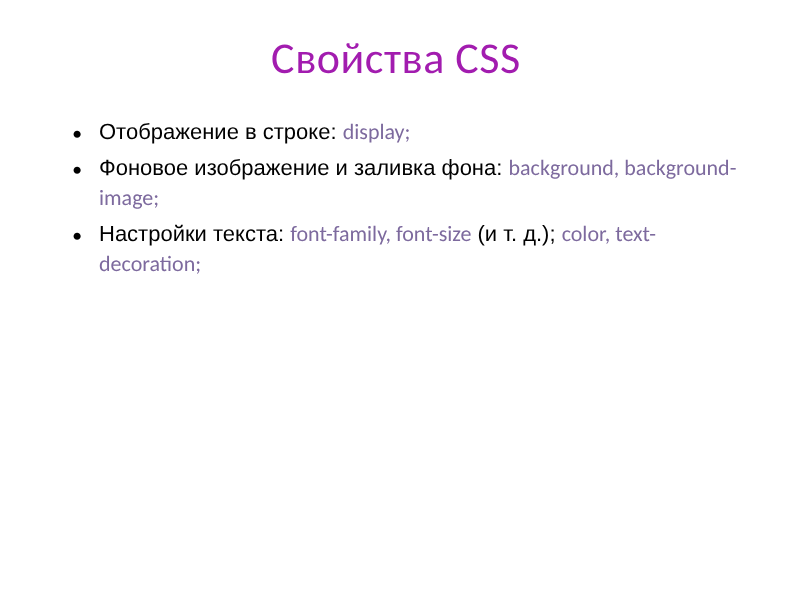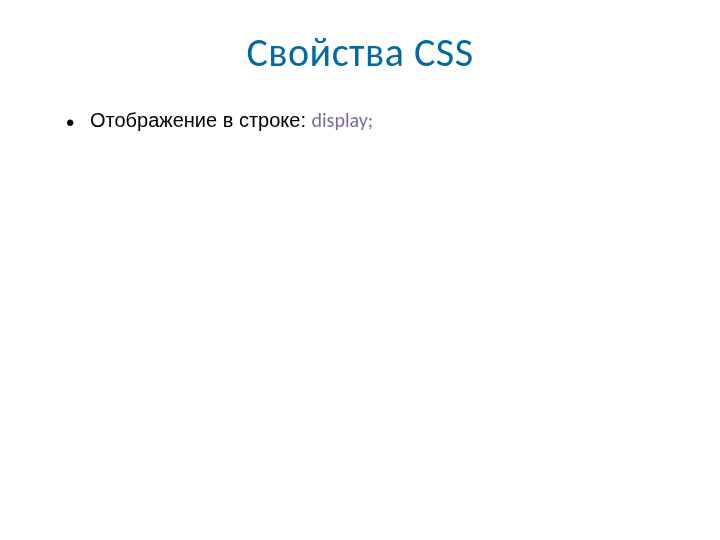--- a/index.html
+++ b/index.html
@@ -10,21 +10,21 @@
     body {
       width: 720px;
       height: 540px;
       background: #ffffff;
       font-family: Arial, "Helvetica Neue", sans-serif;
       padding: 28px 48px;
     }
     .title {
       text-align: center;
       font-size: 40px;
-      color: #0369a1;
+      color: #a21caf;
       font-weight: normal;
       margin-bottom: 30px;
       font-family: Calibri, Arial, sans-serif;
       letter-spacing: 0.5px;
     }
     .bullet-list {
       list-style: none;
       padding-left: 22px;
     }
     .bullet-item {
@@ -53,13 +53,19 @@
   </style>
 </head>
 <body>
 
 <h1 class="title">Свойства CSS</h1>
 
 <ul class="bullet-list">
   <li class="bullet-item">
     <span class="plain-text">Отображение в строке: </span><span class="code-text">display;</span>
   </li>
+  <li class="bullet-item">
+    <span class="plain-text">Фоновое изображение и заливка фона: </span><span class="code-text">background, background-image;</span>
+  </li>
+  <li class="bullet-item">
+    <span class="plain-text">Настройки текста: </span><span class="code-text">font-family, font-size</span><span class="plain-text"> (и т. д.); </span><span class="code-text">color, text-decoration;</span>
+  </li>
 </ul>
 
 </body></html>

